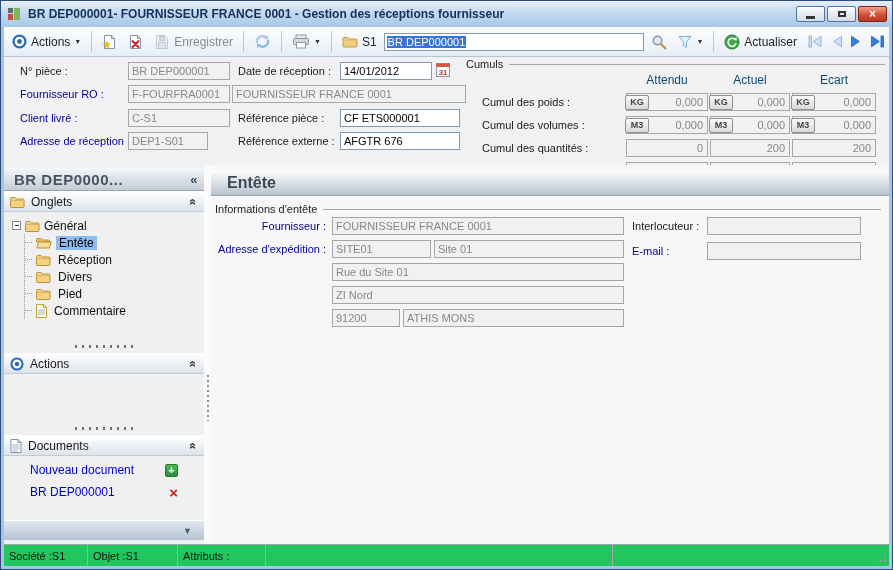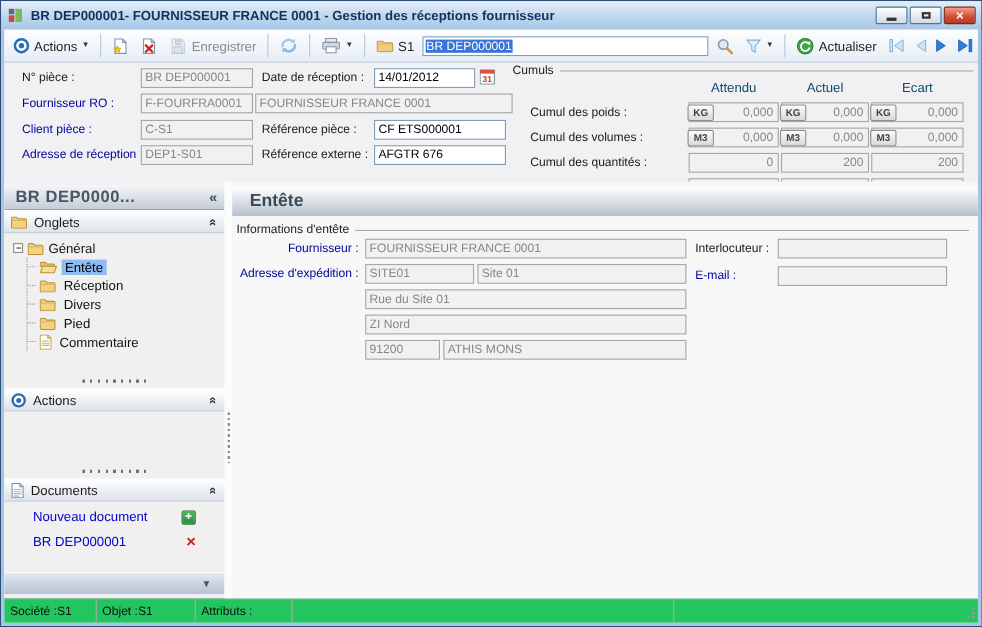--- a/index.html
+++ b/index.html
@@ -265,27 +265,27 @@
             <rect x=".5" y=".5" width="12" height="12" fill="#fff" stroke="#8a97a5"></rect>
             <rect x=".5" y=".5" width="12" height="3.2" fill="#d85640"></rect>
             <text x="6.5" y="10.8" font-size="7.2" font-weight="bold" fill="#c0372a" text-anchor="middle" font-family="Liberation Sans, sans-serif">31</text>
           </svg>
       </span>
 
       <span class="flabel blue" style="left:16px;top:31px">Fournisseur RO :</span>
       <span class="ffield" style="left:124px;top:28px;width:102px">F-FOURFRA0001</span>
       <span class="ffield" style="left:228px;top:28px;width:234px">FOURNISSEUR FRANCE 0001</span>
 
-      <span class="flabel blue" style="left:16px;top:55px">Client pièce :</span>
+      <span class="flabel blue" style="left:16px;top:55px">Client livré :</span>
       <span class="ffield" style="left:124px;top:52px;width:102px">C-S1</span>
       <span class="flabel blk" style="left:234px;top:55px">Référence pièce :</span>
       <span class="ffield editable" style="left:336px;top:52px;width:120px">CF ETS000001</span>
 
       <span class="flabel blue" style="left:16px;top:78px">Adresse de réception :</span>
-      <span class="ffield" style="left:124px;top:75px;width:102px">DEP1-S01</span>
+      <span class="ffield" style="left:124px;top:75px;width:80px">DEP1-S01</span>
       <span class="flabel blk" style="left:234px;top:78px">Référence externe :</span>
       <span class="ffield editable" style="left:336px;top:75px;width:120px">AFGTR 676</span>
 
       <div class="cumuls">
         <div class="cgroup-title">
           <span class="txt">Cumuls</span>
           <span class="line"></span>
         </div>
         <div class="cgrid">
           <span></span>

